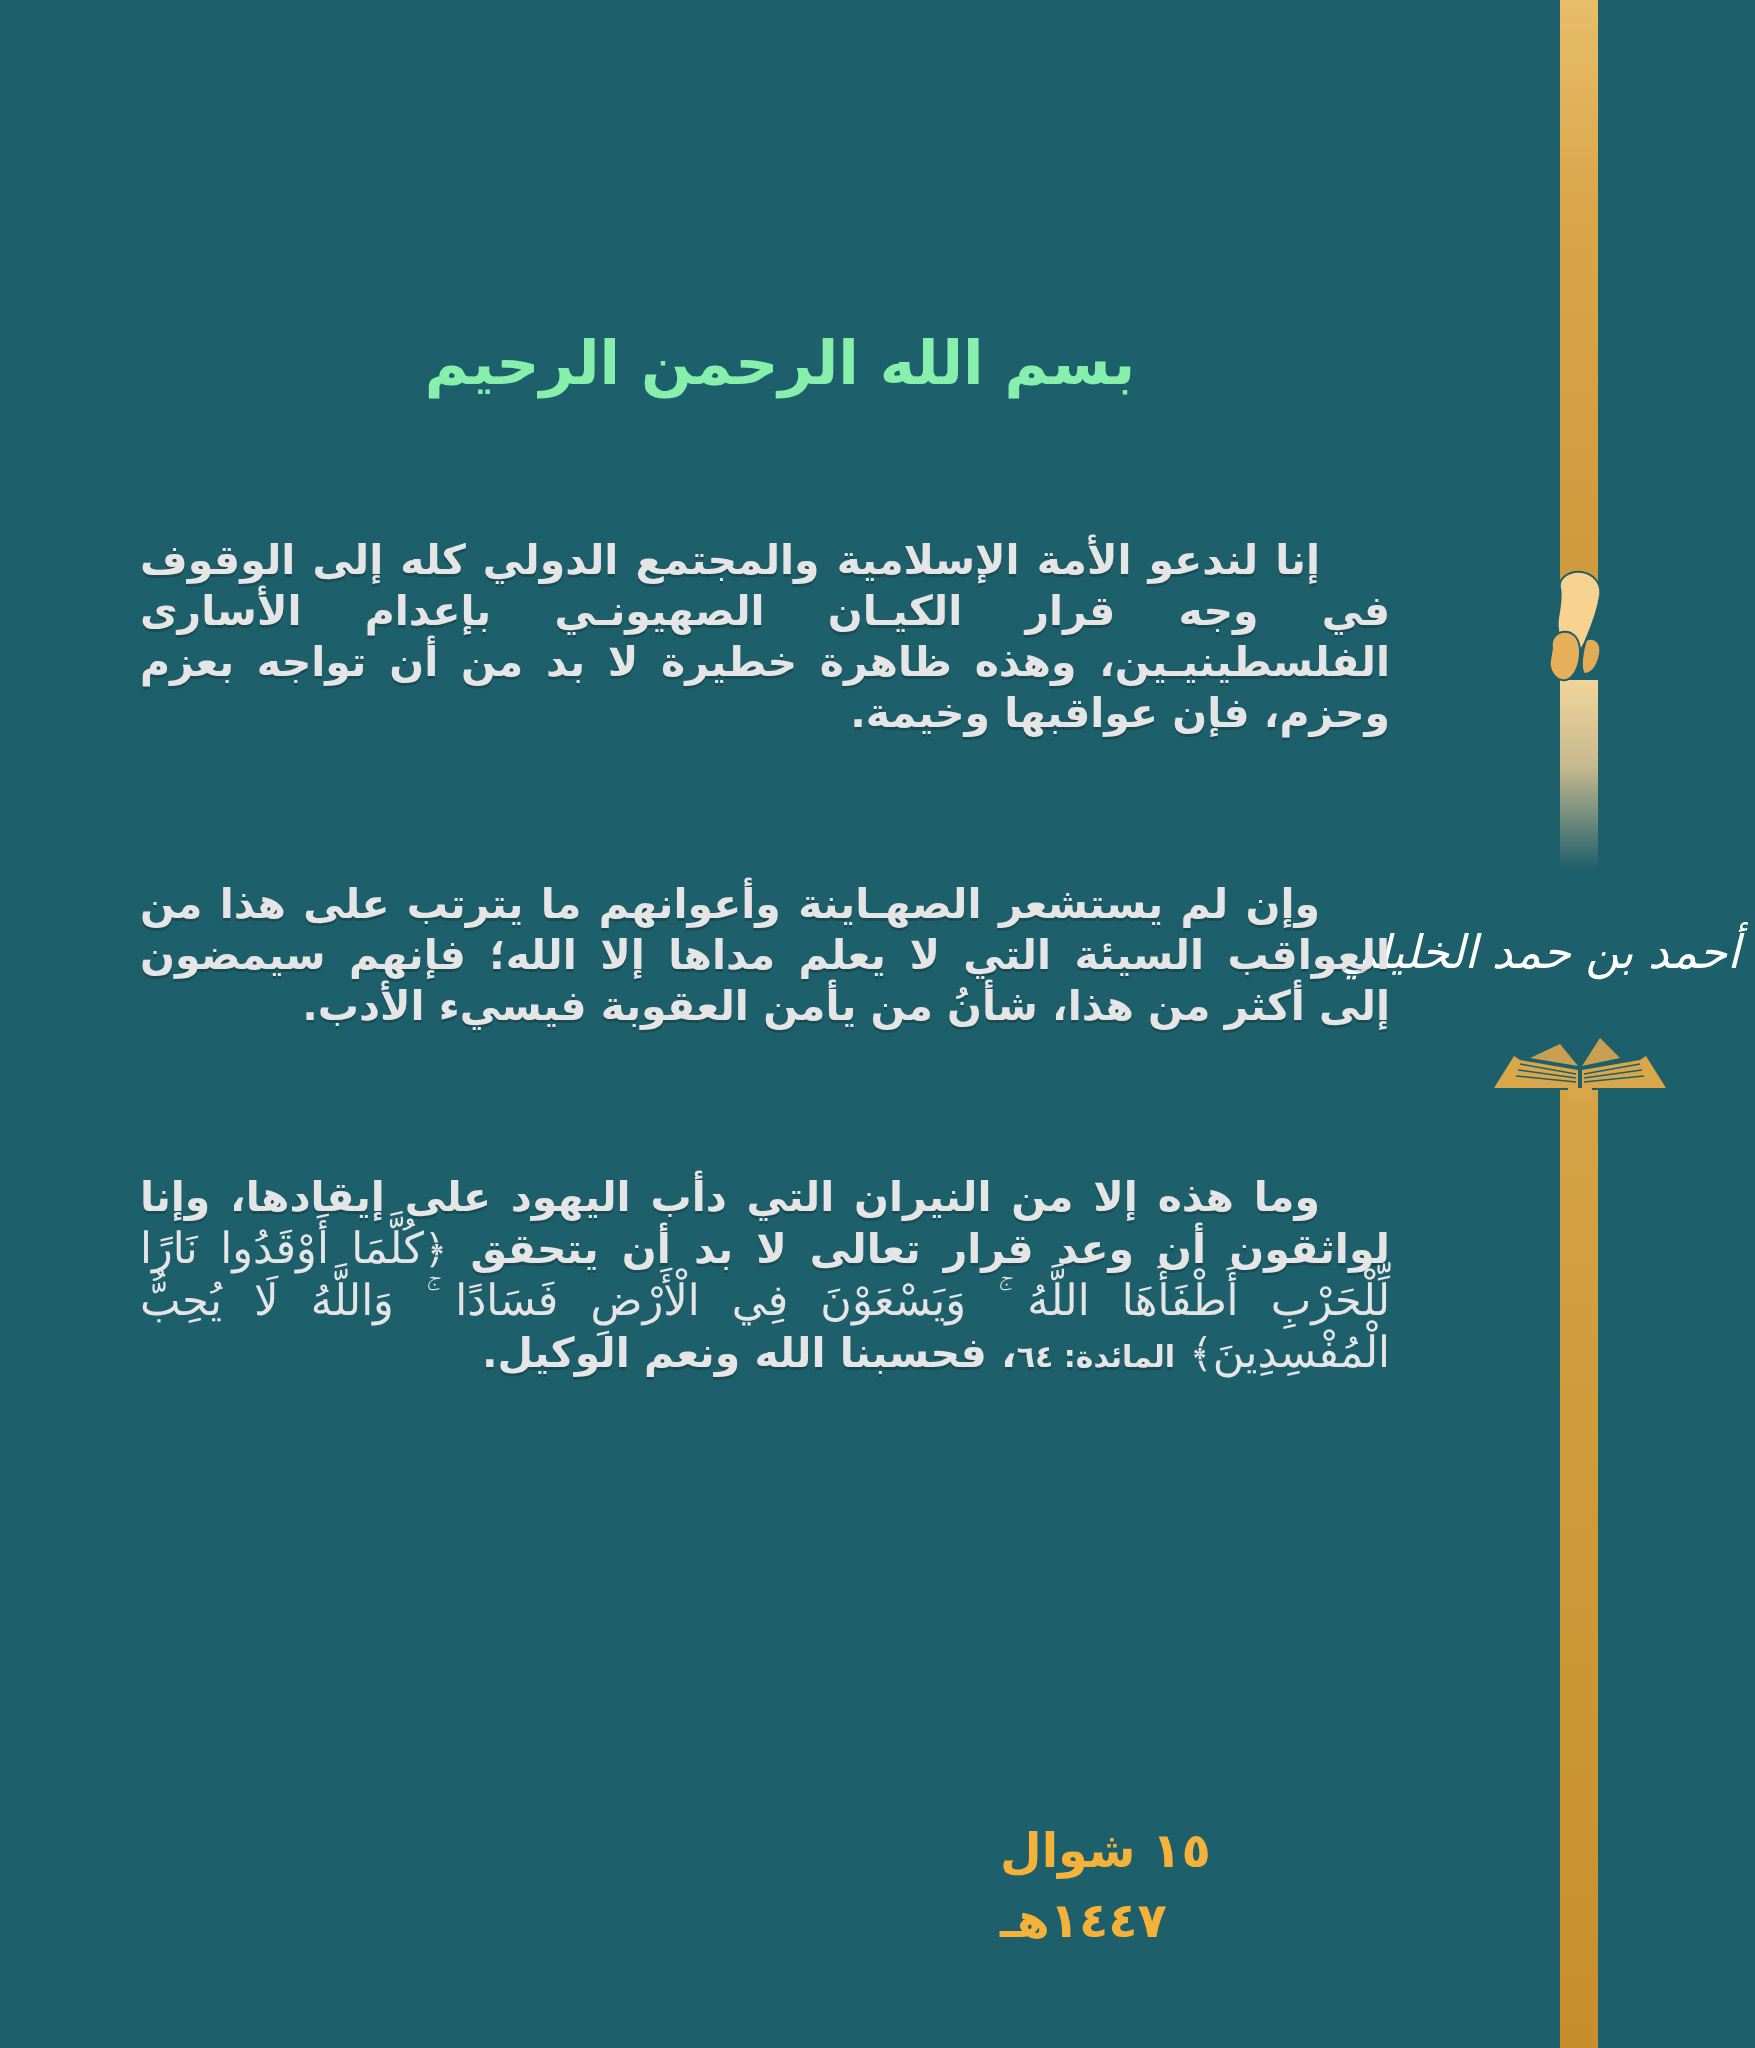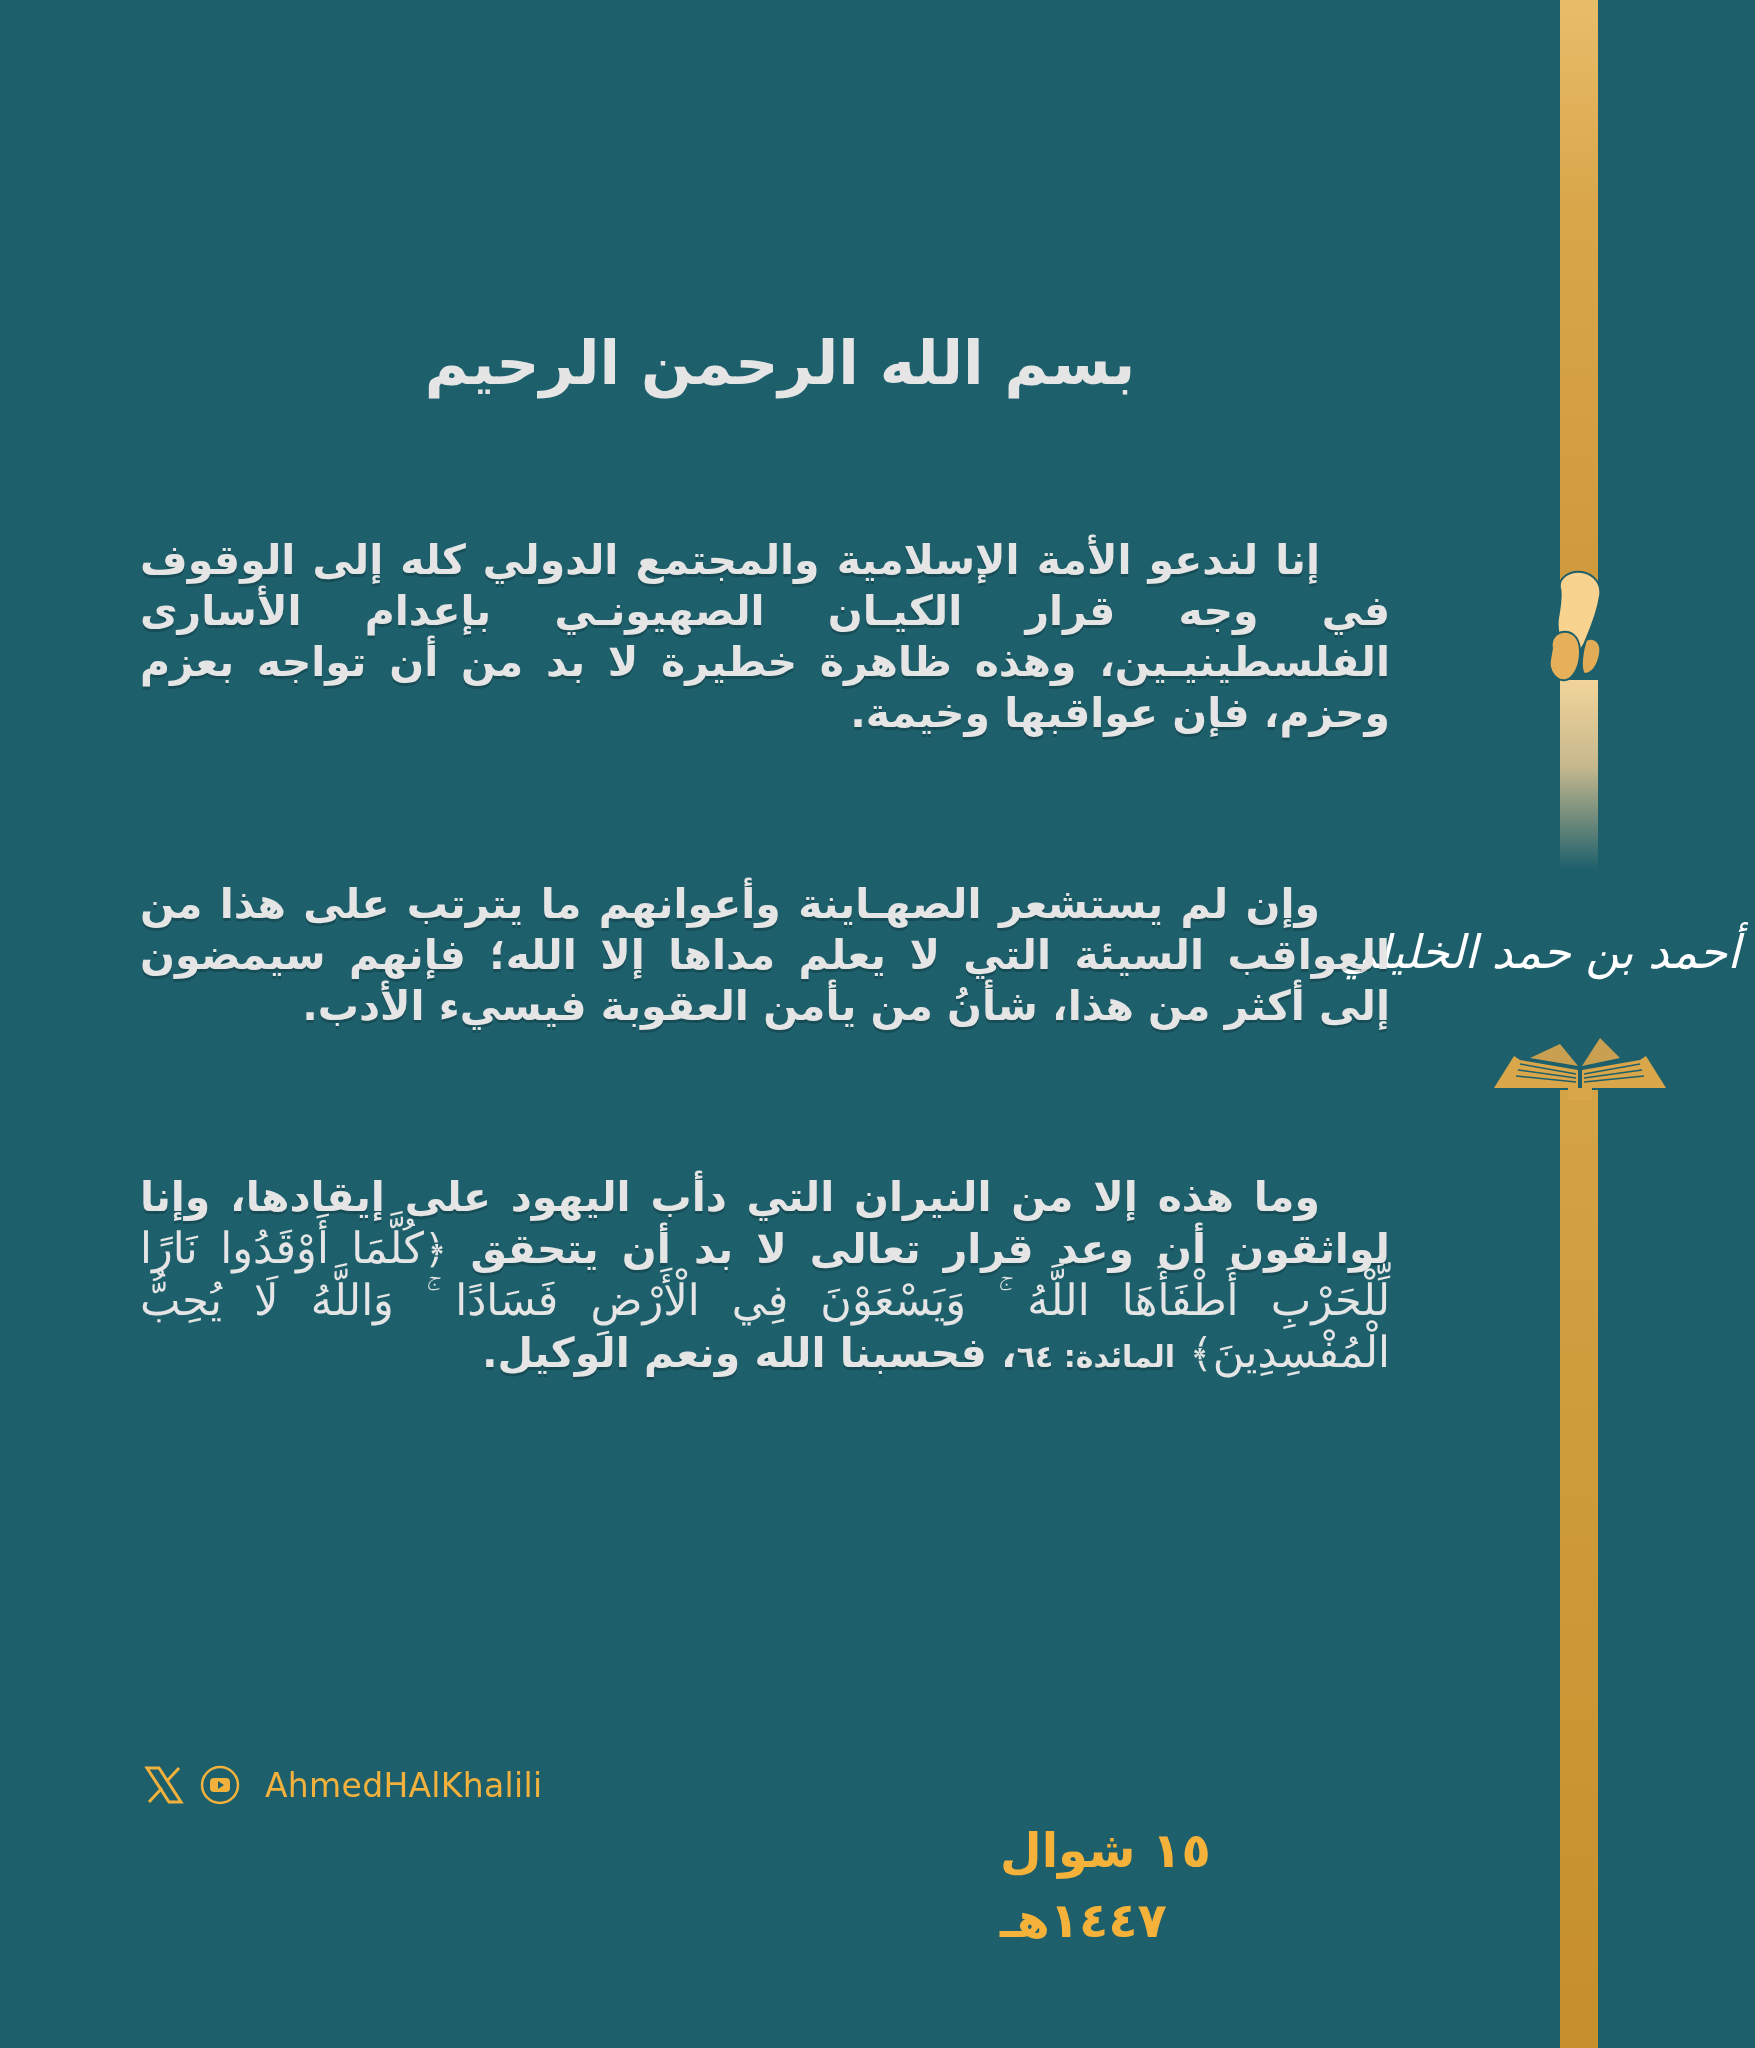--- a/index.html
+++ b/index.html
@@ -57,21 +57,21 @@
     top: 1036px;
     width: 180px;
     height: 64px;
   }
   .basmala {
     position: absolute;
     left: 380px;
     top: 318px;
     width: 800px;
     text-align: center;
-    color: #e5e5e5;
+    color: #86efac;
     font-family: "DejaVu Sans", sans-serif;
     font-weight: bold;
     font-size: 60px;
     direction: rtl;
     line-height: 90px;
   }
   .content {
     position: absolute;
     left: 140px;
     top: 535px;
@@ -183,27 +183,15 @@
   <p>إنا لندعو الأمة الإسلامية والمجتمع الدولي كله إلى الوقوف في وجه قرار الكيـان الصهيونـي بإعدام الأسارى الفلسطينيـين، وهذه ظاهرة خطيرة لا بد من أن تواجه بعزم وحزم، فإن عواقبها وخيمة.</p>
   <p>وإن لم يستشعر الصهـاينة وأعوانهم ما يترتب على هذا من العواقب السيئة التي لا يعلم مداها إلا الله؛ فإنهم سيمضون إلى أكثر من هذا، شأنُ من يأمن العقوبة فيسيء الأدب.</p>
   <p class="last">
     <span>وما هذه إلا من النيران التي دأب اليهود على إيقادها، وإنا لواثقون أن وعد قرار تعالى لا بد أن يتحقق</span>
     <span class="orn">﴿</span><span class="quran">كُلَّمَا أَوْقَدُوا نَارًا لِّلْحَرْبِ أَطْفَأَهَا اللَّهُ ۚ وَيَسْعَوْنَ فِي الْأَرْضِ فَسَادًا ۚ وَاللَّهُ لَا يُحِبُّ الْمُفْسِدِينَ</span><span class="orn">﴾</span>
     <span class="ref">المائدة: ٦٤</span><span>، فحسبنا الله ونعم الوكيل.</span>
   </p>
 </div>
 
 <div class="social">
-  <div class="social-row">
-    <svg class="icon" viewBox="0 0 42 42">
-      <path d="M4 4 L16 4 L38 38 L26 38 Z" fill="none" stroke="#f1b13c" stroke-width="3"></path>
-      <path d="M36 4 L24 17 M6 38 L19 24" stroke="#f1b13c" stroke-width="3"></path>
-    </svg>
-    <svg class="icon" viewBox="0 0 42 42">
-      <circle cx="21" cy="21" r="18" fill="none" stroke="#f1b13c" stroke-width="2.5"></circle>
-      <rect x="11" y="14" width="20" height="14" rx="4" fill="#f1b13c"></rect>
-      <path d="M19 17 L25 21 L19 25 Z" fill="#1d5f6b"></path>
-    </svg>
-    <span class="handle">AhmedHAlKhalili</span>
-  </div>
 </div>
 
 <div class="date">١٥ شوال ١٤٤٧هـ</div>
 
 </body></html>

